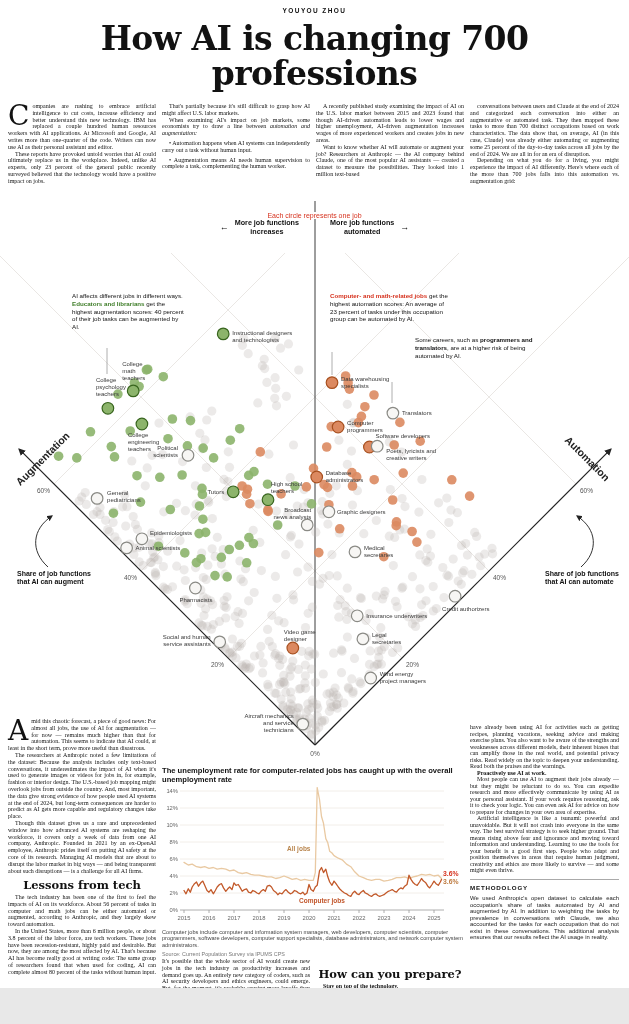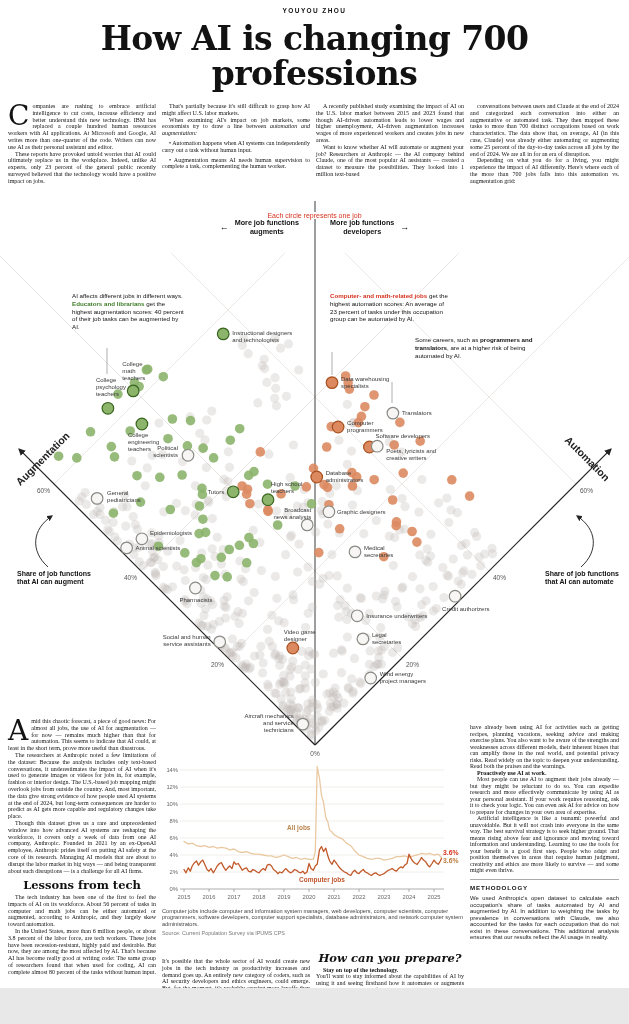--- a/index.html
+++ b/index.html
@@ -685,44 +685,45 @@
         <text x="341.0" y="195.6" text-anchor="start" font-family="&quot;Liberation Sans&quot;,sans-serif" font-size="6" fill="#3a3a3a"><tspan x="341.0" y="195.6">Data warehousing</tspan><tspan x="341.0" y="202.6">specialists</tspan></text>
         <circle cx="392.9" cy="228.1" r="5.8" fill="#f7f6f4" stroke="#8a8a85" stroke-width="1.2"></circle>
         <text x="401.9" y="230.1" text-anchor="start" font-family="&quot;Liberation Sans&quot;,sans-serif" font-size="6" fill="#3a3a3a"><tspan x="401.9" y="230.1">Translators</tspan></text>
       </g>
     </svg>
 
   <div class="chart-note-wrap"><span class="chart-note">Each circle represents one job</span></div>
 
   <div class="dir-label dir-left">
     <span class="dir-arrow">←</span>
-    <div class="dir-text"><span>More job functions</span><br><span>augments</span></div>
+    <div class="dir-text"><span>More job functions</span><br><span>increases</span></div>
   </div>
   <div class="dir-label dir-right">
-    <div class="dir-text"><span>More job functions</span><br><span>developers</span></div>
+    <div class="dir-text"><span>More job functions</span><br><span>automated</span></div>
     <span class="dir-arrow">→</span>
   </div>
 
   <div class="annot" style="left:72px;top:292px;width:112px;"><span>AI affects different jobs in different ways. </span><span class="em-green">Educators and librarians</span><span> get the highest augmentation scores: 40 percent of their job tasks can be augmented by AI.</span></div>
   <div class="annot" style="left:330px;top:292px;width:118px;"><span class="em-red">Computer- and math-related jobs</span><span> get the highest automation scores: An average of 23 percent of tasks under this occupation group can be automated by AI.</span></div>
   <div class="annot" style="left:415px;top:336px;width:126px;"><span>Some careers, such as </span><span class="em-bold">programmers and translators</span><span>, are at a higher risk of being automated by AI.</span></div>
 
   <div class="share-caption share-left"><span>Share of job functions</span><br><span>that AI can augment</span></div>
   <div class="share-caption share-right"><span>Share of job functions</span><br><span>that AI can automate</span></div>
 
   <div class="col" style="left:8px;top:718px;">
     <p class="noindent"><span class="dropcap">A</span><span>mid this chaotic forecast, a piece of good news: For almost all jobs, the use of AI for augmentation — for now — remains much higher than that for automation. This seems to indicate that AI could, at least in the short term, prove more useful than disastrous.</span></p>
     <p>The researchers at Anthropic noted a few limitations of the dataset: Because the analysis includes only text-based conversations, it underestimates the impact of AI when it's used to generate images or videos for jobs in, for example, fashion or interior design. The U.S.-based job mapping might overlook jobs from outside the country. And, most important, the data give strong evidence of how people used AI systems at the end of 2024, but long-term consequences are harder to predict as AI gets more capable and regulatory changes take place.</p>
     <p>Though this dataset gives us a rare and unprecedented window into how advanced AI systems are reshaping the workforce, it covers only a week of data from one AI company, Anthropic. Founded in 2021 by an ex-OpenAI employee, Anthropic prides itself on putting AI safety at the core of its research. Managing AI models that are about to disrupt the labor market in big ways — and being transparent about such disruptions — is a challenge for all AI firms.</p>
     <h2 class="sec">Lessons from tech</h2>
     <p>The tech industry has been one of the first to feel the impacts of AI on its workforce. About 56 percent of tasks in computer and math jobs can be either automated or augmented, according to Anthropic, and they largely skew toward automation.</p>
     <p>In the United States, more than 6 million people, or about 3.8 percent of the labor force, are tech workers. These jobs have been recession-resistant, highly paid and desirable. But now, they are among the most affected by AI. That's because AI has become really good at writing code: The same group of researchers found that when used for coding, AI can complete almost 80 percent of the tasks without human input.</p>
   </div>
 
   <div class="unemp-block">
+    <div class="unemp-title">The unemployment rate for computer-related jobs has caught up with the overall unemployment rate</div>
     <svg id="line-svg" width="302" height="136">
         <line x1="18" y1="123" x2="282" y2="123" stroke="#999" stroke-width="0.8"></line>
         <text x="16" y="125" text-anchor="end" font-family="&quot;Liberation Sans&quot;,sans-serif" font-size="5.8" fill="#666">0%</text>
         <line x1="18" y1="106" x2="282" y2="106" stroke="#efeae3" stroke-width="0.8"></line>
         <text x="16" y="108" text-anchor="end" font-family="&quot;Liberation Sans&quot;,sans-serif" font-size="5.8" fill="#666">2%</text>
         <line x1="18" y1="89" x2="282" y2="89" stroke="#efeae3" stroke-width="0.8"></line>
         <text x="16" y="91" text-anchor="end" font-family="&quot;Liberation Sans&quot;,sans-serif" font-size="5.8" fill="#666">4%</text>
         <line x1="18" y1="72" x2="282" y2="72" stroke="#efeae3" stroke-width="0.8"></line>
         <text x="16" y="74" text-anchor="end" font-family="&quot;Liberation Sans&quot;,sans-serif" font-size="5.8" fill="#666">6%</text>
         <line x1="18" y1="55" x2="282" y2="55" stroke="#efeae3" stroke-width="0.8"></line>
@@ -764,21 +765,21 @@
       </svg>
     <div class="unemp-foot">Computer jobs include computer and information system managers, web developers, computer scientists, computer programmers, software developers, computer support specialists, database administrators, and network computer system administrators.</div>
     <div class="unemp-src">Source: Current Population Survey via IPUMS CPS</div>
   </div>
 
   <div class="col" style="left:162px;top:958px;">
     <p class="noindent">It's possible that the whole sector of AI would create new jobs in the tech industry as productivity increases and demand goes up. An entirely new category of coders, such as AI security developers and ethics engineers, could emerge. But, for the moment, it's probably causing more layoffs than new hires.</p>
   </div>
 
   <div class="col" style="left:316px;top:952px;">
-    <h2 class="sec" style="margin-top:0;font-style:italic;">How can you prepare?</h2>
+    <h2 class="sec" style="margin-top:16px;">How can you prepare?</h2>
     <p class="lead">Stay on top of the technology.</p>
     <p class="noindent">You'll want to stay informed about the capabilities of AI by using it and seeing firsthand how it automates or augments your daily tasks. Many of us</p>
   </div>
 
   <div class="col col4b" style="left:470px;top:724px;width:149px;">
     <p class="noindent">have already been using AI for activities such as getting recipes, planning vacations, seeking advice and making exercise plans. You also want to be aware of the strengths and weaknesses across different models, their inherent biases that can amplify those in the real world, and potential privacy risks. Read widely on the topic to deepen your understanding. Read both the praises and the warnings.</p>
     <p class="lead">Proactively use AI at work.</p>
     <p>Most people can use AI to augment their jobs already — but they might be reluctant to do so. You can expedite research and more effectively communicate by using AI as your personal assistant. If your work requires reasoning, ask it to check your logic. You can even ask AI for advice on how to prepare for changes in your own area of expertise.</p>
     <p>Artificial intelligence is like a tsunami: powerful and unavoidable. But it will not crash into everyone in the same way. The best survival strategy is to seek higher ground. That means rising above fear and ignorance and moving toward information and understanding. Learning to use the tools for your benefit is a good first step. People who adapt and position themselves in areas that require human judgment, creativity and ethics are more likely to survive — and some might even thrive.</p>
     <div class="meth">

